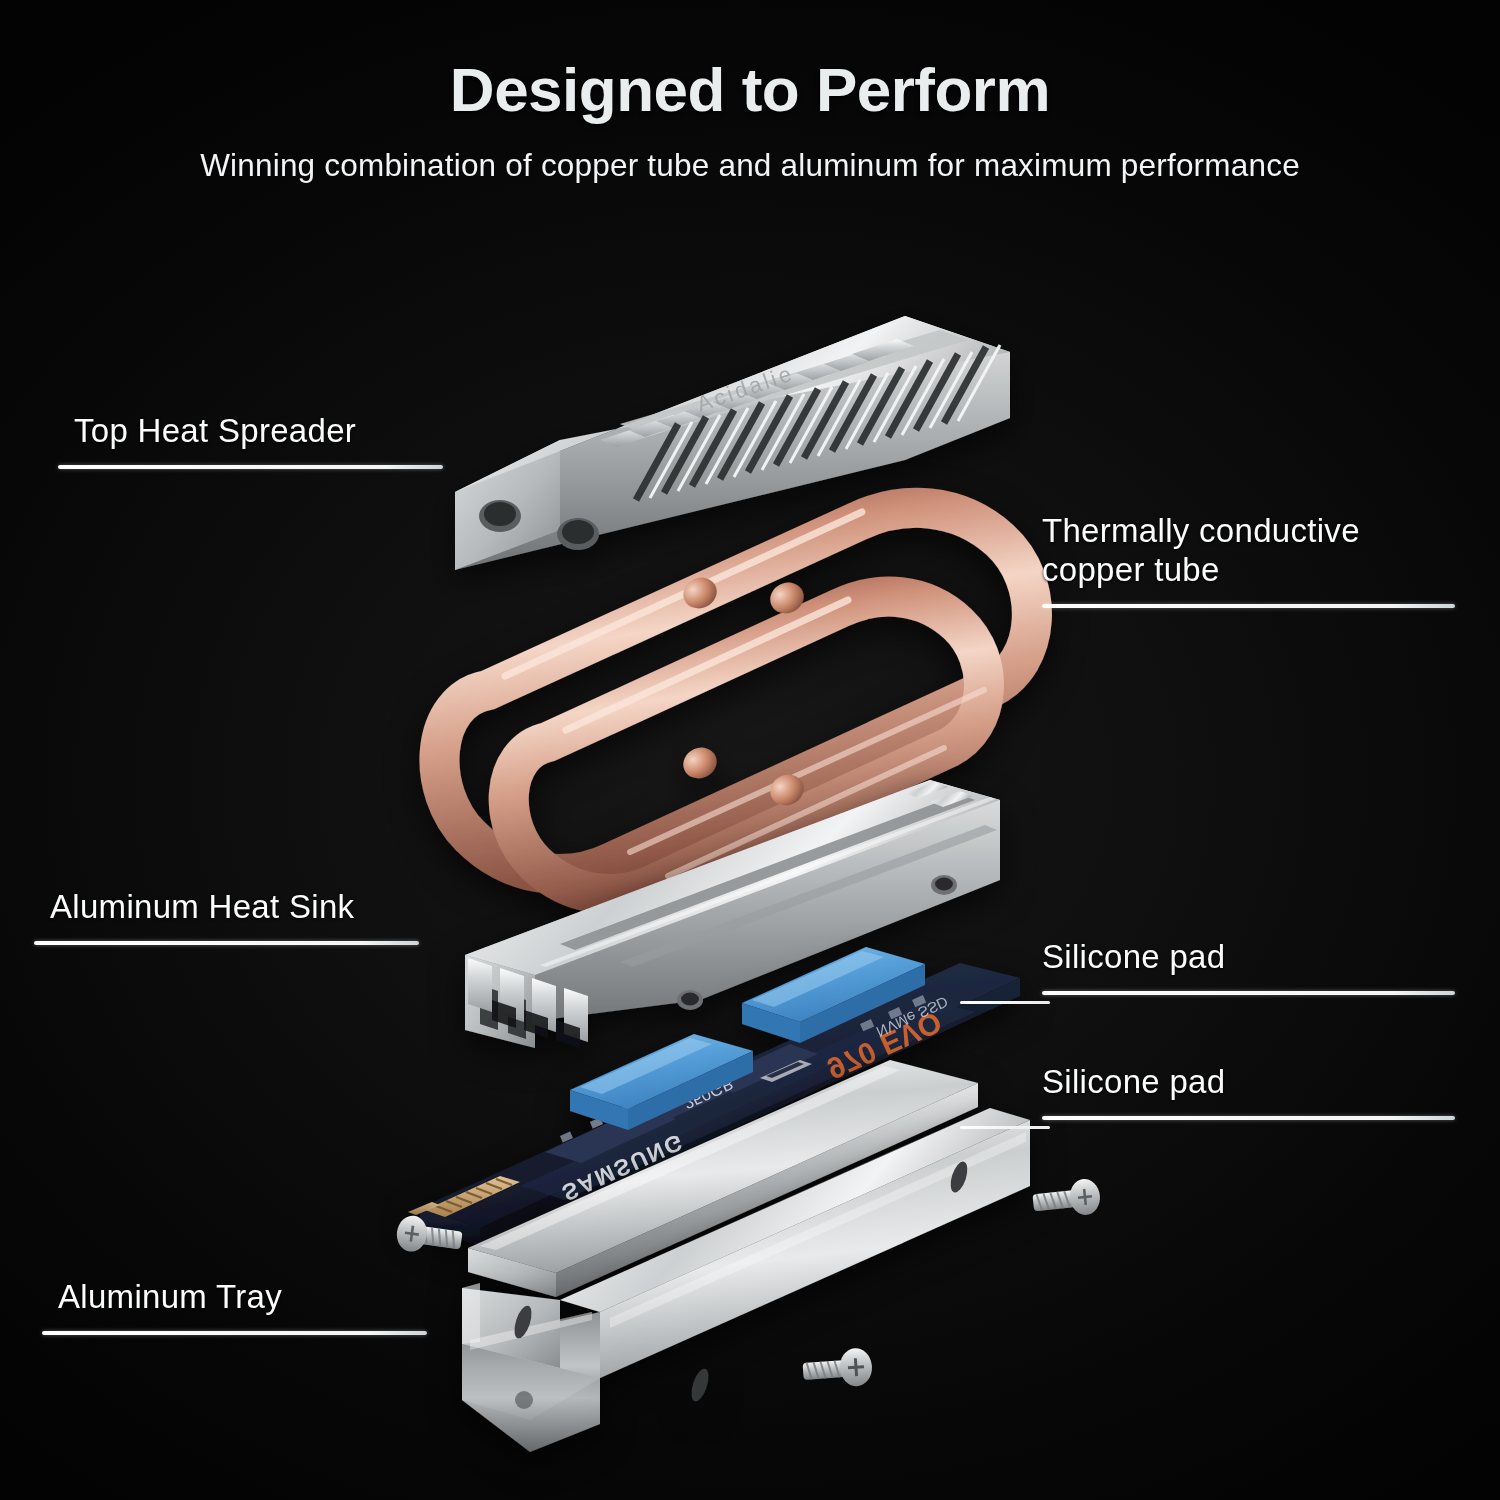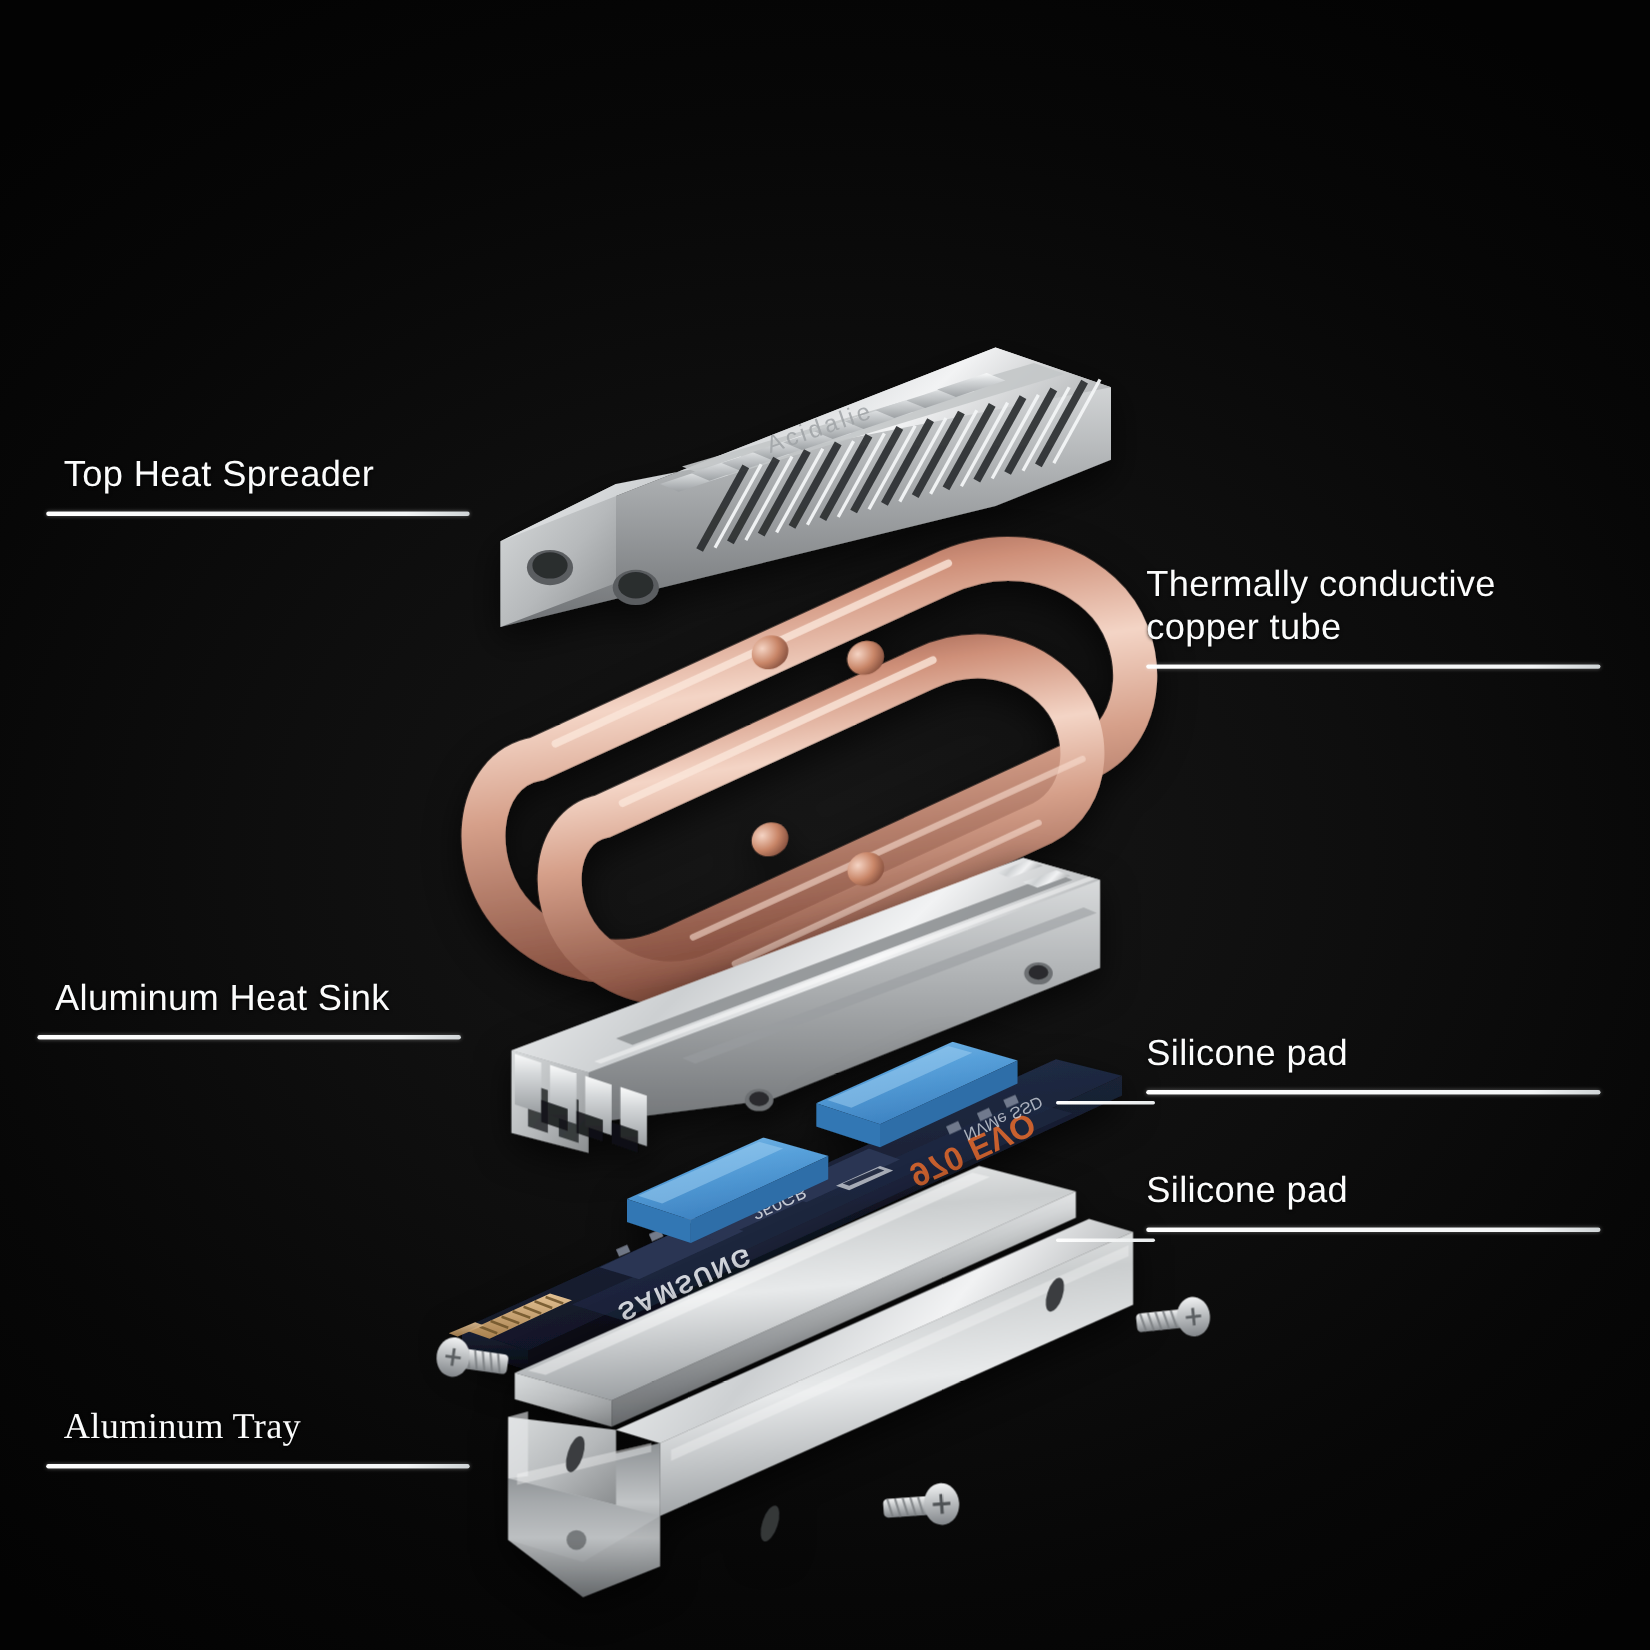--- a/index.html
+++ b/index.html
@@ -57,20 +57,24 @@
 
   
   #assembly { position:absolute; left:0; top:0; width:1500px; height:1500px; }
   svg { display:block; }
 </style>
 </head>
 <body>
 
 <div id="stage">
 
+  <div class="hdr">
+    <div class="title">Designed to Perform</div>
+    <div class="subtitle">Winning combination of copper tube and aluminum for maximum performance</div>
+  </div>
 
   <div id="assembly">
   <svg width="1500" height="1500" viewBox="0 0 1500 1500" xmlns="http://www.w3.org/2000/svg">
     <defs>
 
       <linearGradient id="alTop" x1="0" y1="0" x2="1" y2="0.35">
         <stop offset="0%" stop-color="#b9bcbe"></stop>
         <stop offset="18%" stop-color="#eceeef"></stop>
         <stop offset="45%" stop-color="#cdd0d2"></stop>
         <stop offset="70%" stop-color="#f2f3f4"></stop>
@@ -440,21 +444,21 @@
       </g>
       <ellipse cx="11" cy="0" rx="16" ry="19" fill="url(#screwG)"></ellipse>
       <g stroke="#4f5356" stroke-width="3">
         <line x1="11" y1="-9" x2="11" y2="9"></line>
         <line x1="3" y1="0" x2="19" y2="0"></line>
       </g>
     </g>
   </svg>
   </div>
 
-  <div class="callout left" style="left:42px; top:412px; width:385px;">
+  <div class="callout left" style="left:58px; top:412px; width:385px;">
     <div class="txt">Top Heat Spreader</div>
     <div class="rule"></div>
   </div>
 
   <div class="callout right" style="left:1042px; top:512px; width:413px;">
     <div class="txt">Thermally conductive
 copper tube</div>
     <div class="rule"></div>
   </div>
 
@@ -466,21 +470,21 @@
   <div class="callout right" style="left:1042px; top:938px; width:413px;">
     <div class="txt">Silicone pad</div>
     <div class="rule"></div>
   </div>
 
   <div class="callout right" style="left:1042px; top:1063px; width:413px;">
     <div class="txt">Silicone pad</div>
     <div class="rule"></div>
   </div>
 
-  <div class="callout left" style="left:42px; top:1278px; width:385px;font-family:Liberation Serif, serif;">
+  <div class="callout left" style="left:42px; top:1278px; width:385px;">
     <div class="txt">Aluminum Tray</div>
     <div class="rule"></div>
   </div>
 
   <div class="leader" style="left:960px; top:1001px; width:90px;"></div>
   <div class="leader" style="left:960px; top:1126px; width:90px;"></div>
 
 </div>
 
 </body></html>

